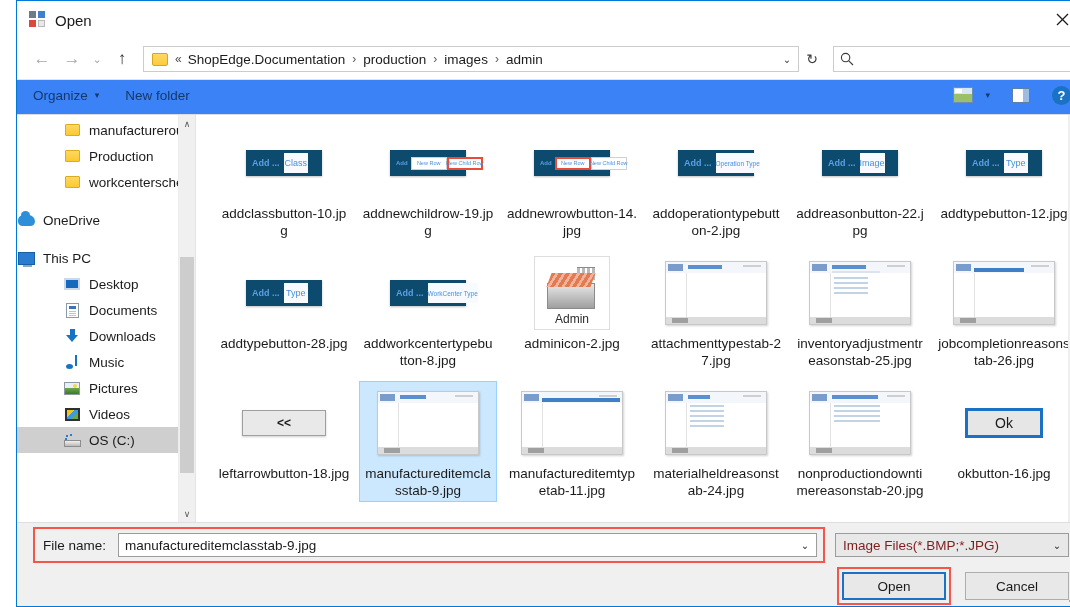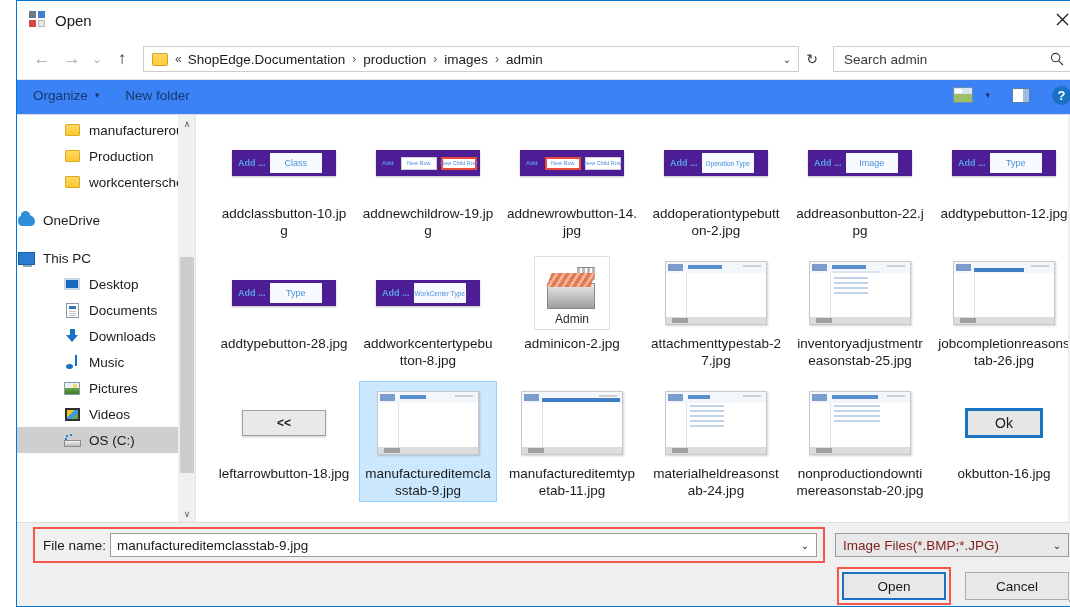--- a/index.html
+++ b/index.html
@@ -413,22 +413,22 @@
     font-size: 13.5px;
     line-height: 17px;
     text-align: center;
     color: #1b1b1b;
     word-break: break-all;
     max-width: 132px;
   }
 
   
   .tn-btnrow {
-    width: 104px; height: 26px;
-    background: #4c1d95;
+    width: 76px; height: 26px;
+    background: #0c4a6e;
     display: flex; align-items: center;
     box-sizing: border-box;
     box-shadow: 0 1px 2px rgba(0,0,0,.25);
   }
   .tn-btnrow .add {
     color: #5c9ee8; font-size: 9px; font-weight: bold;
     padding-left: 6px; padding-right: 4px;
     white-space: nowrap;
   }
   .tn-btnrow .pill {
@@ -546,21 +546,21 @@
     flex: 1;
     border: 2px solid #f4564a;
     padding: 4px 6px 4px 8px;
     box-sizing: border-box;
     margin-right: 10px;
     height: 36px;
   }
   .fn-label {
     font-size: 13.5px;
     color: #1b1b1b;
-    margin-right: 4px;
+    margin-right: 12px;
     white-space: nowrap;
   }
   .fn-input-wrap {
     flex: 1;
     height: 24px;
     border: 1px solid #9c9c9c;
     background: #ffffff;
     display: flex;
     align-items: center;
     box-sizing: border-box;
@@ -687,21 +687,20 @@
       <div class="addr-drop">
         <span>⌄</span>
       </div>
     </div>
 
     <div class="refresh">
       <span>↻</span>
     </div>
 
     <div class="searchbox">
-      <input type="text" placeholder="Search admin" style="">
       <div class="search-icon">
         <svg width="14" height="14" viewBox="0 0 14 14">
           <circle cx="5.6" cy="5.6" r="4.2" fill="none" stroke="#3a3a3a" stroke-width="1.1"></circle>
           <line x1="8.8" y1="8.8" x2="13" y2="13" stroke="#3a3a3a" stroke-width="1.1"></line>
         </svg>
       </div>
     </div>
   </div>
 
   <div class="cmdbar">

